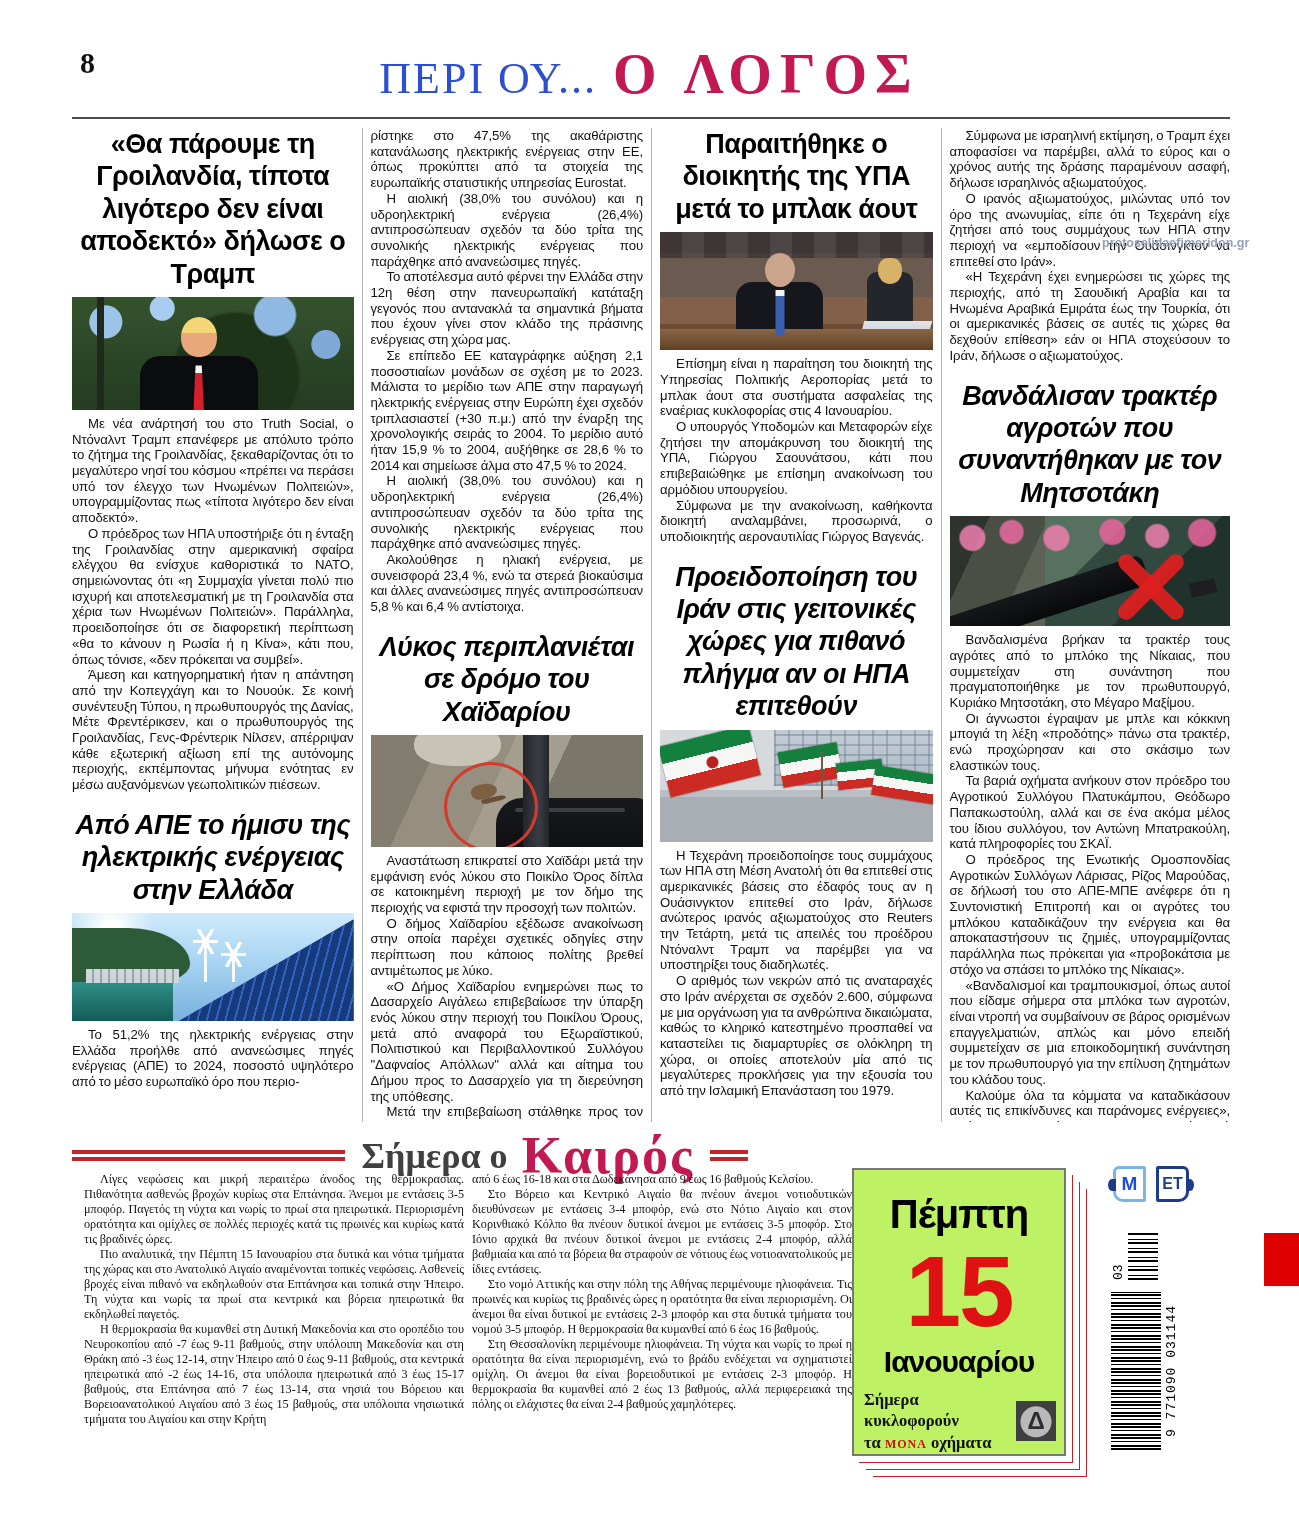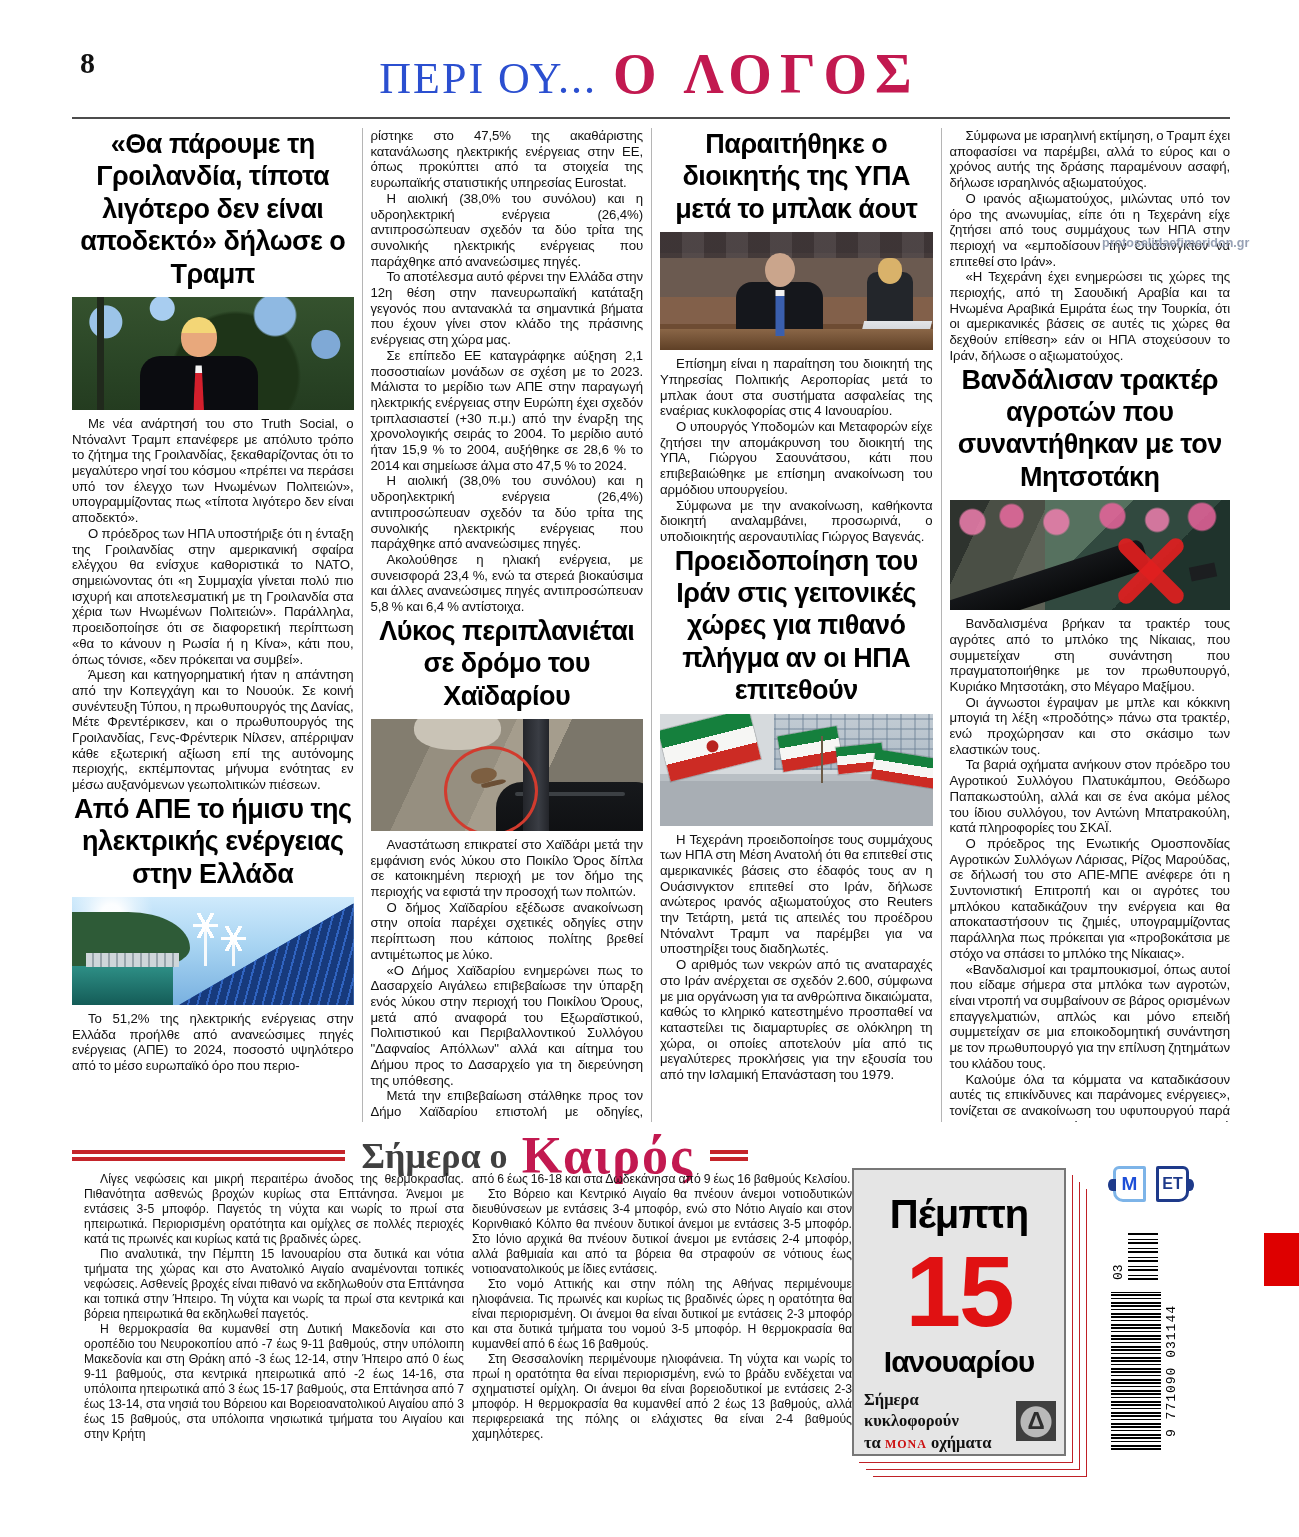--- a/index.html
+++ b/index.html
@@ -15,21 +15,21 @@
   .mast-rule{position:absolute;left:72px;top:117px;width:1158px;height:2px;background:#4c4c4c;}
 
   
   .cols{position:absolute;left:72px;top:128px;width:1158px;height:994px;display:flex;overflow:hidden;}
   .col{width:25%;box-sizing:border-box;padding:0 8px;}
   .col:first-child{padding-left:0;}
   .col:last-child{padding-right:0;}
   .col + .col{border-left:1px solid #b5b5b5;}
   .headline{font-weight:bold;font-size:27px;line-height:1.2;text-align:center;color:#000;
     margin:0 0 7px 0;letter-spacing:-0.5px;}
-  .headline.mt{margin-top:0;}
+  .headline.mt{margin-top:16px;font-style:italic;}
   .body-text p{margin:0;font-size:13.2px;line-height:15.7px;text-align:justify;text-indent:16px;
     color:#111;word-spacing:-0.5px;letter-spacing:-0.1px;}
   .body-text p.ni{text-indent:0;}
 
   
   .photo{position:relative;width:100%;overflow:hidden;margin:2px 0 6px 0;}
   
   .ph-trump{height:113px;background:
     radial-gradient(circle at 12% 22%, #9cc4e8 0 16px, transparent 17px),
     radial-gradient(circle at 32% 10%, #a8cdf0 0 12px, transparent 13px),
@@ -145,29 +145,29 @@
     color:#96a0b4;z-index:6;letter-spacing:0;}
 
   
   .weather{position:absolute;left:0;top:1122px;width:1299px;height:415px;background:#fff;overflow:hidden;}
   .w-head{position:absolute;left:72px;top:4px;width:676px;display:flex;align-items:center;}
   .dbl{height:11px;border-top:4px solid #c4252b;border-bottom:4px solid #c4252b;box-sizing:border-box;}
   .dbl.left{flex:1;margin-right:16px;}
   .dbl.right{width:38px;margin-left:16px;}
   .w-kicker{font:bold 36px "Liberation Serif",serif;color:#404040;margin-right:14px;white-space:nowrap;}
   .w-title{font:bold 52px "Liberation Serif",serif;color:#c21950;letter-spacing:2px;white-space:nowrap;}
-  .w-col{position:absolute;top:50px;width:380px;}
+  .w-col{position:absolute;top:50px;width:380px;font-family:Liberation Serif, serif;}
   .w-col p{margin:0;font-size:12.2px;line-height:15px;text-align:justify;text-indent:16px;
     color:#111;word-spacing:-0.4px;}
   .w-col p.ni{text-indent:0;}
   .w-col.c1{left:84px;}
   .w-col.c2{left:472px;}
 
   
-  .calendar{position:absolute;left:852px;top:46px;width:214px;height:288px;background:#e5e5e5;
+  .calendar{position:absolute;left:852px;top:46px;width:214px;height:288px;background:#bef264;
     border:2px solid #777;box-sizing:border-box;
     box-shadow:6px 6px 0 #fff,7px 7px 0 #c02026,13px 13px 0 #fff,14px 14px 0 #c02026,20px 20px 0 #fff,21px 21px 0 #c02026;}
   .cal-day{font-weight:bold;font-size:40px;text-align:center;margin-top:22px;color:#000;letter-spacing:-1px;}
   .cal-date{font-weight:bold;font-size:100px;line-height:0.92;text-align:center;color:#e01112;margin-top:8px;letter-spacing:-2px;}
   .cal-month{font-weight:bold;font-size:30px;text-align:center;color:#000;margin-top:8px;letter-spacing:-1px;}
   .cal-note{margin-top:10px;padding:0 8px 0 10px;display:flex;align-items:center;
     font-family:"Liberation Serif",serif;font-weight:bold;}
   .cal-note-text{flex:1;font-size:16.5px;line-height:1.3;color:#111;}
   .mona{color:#cc1111;font-size:12px;letter-spacing:1px;}
   .dakt{width:40px;height:40px;flex:0 0 40px;margin-left:4px;

